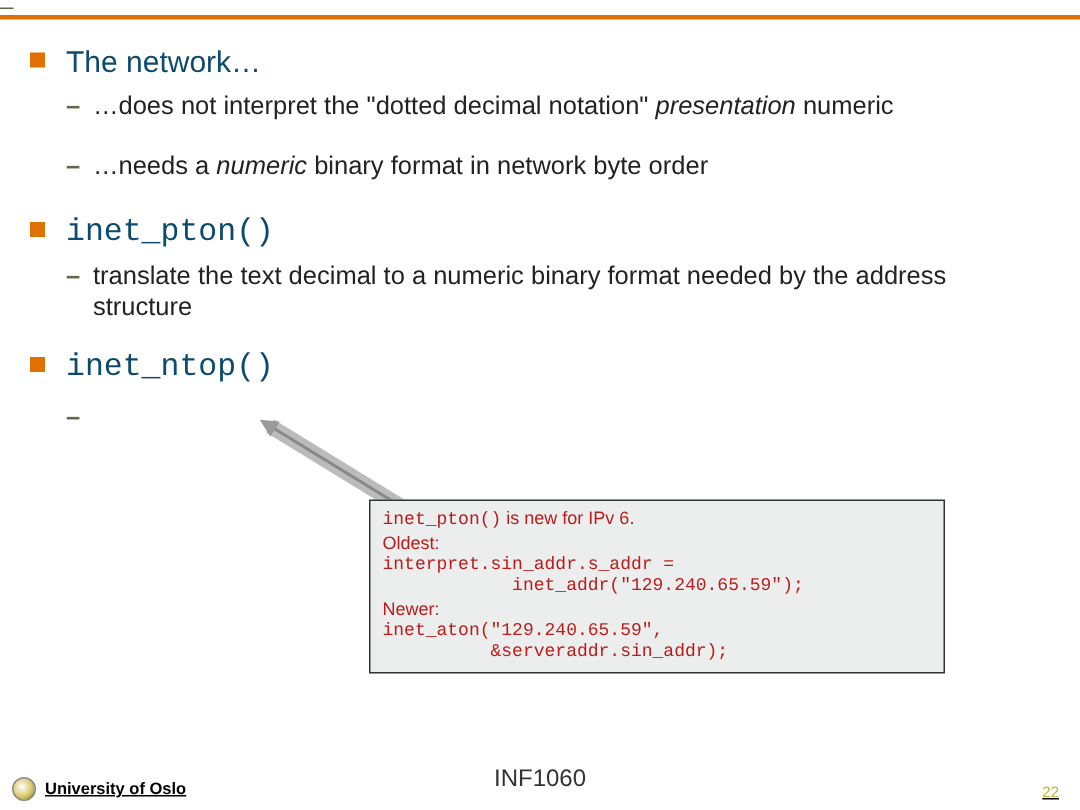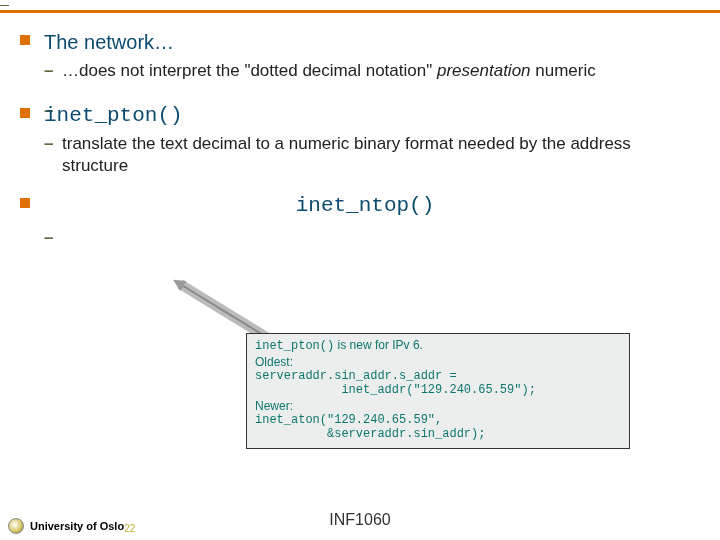--- a/index.html
+++ b/index.html
@@ -65,21 +65,21 @@
     position: relative;
   }
   .callout {
     position: absolute;
     left: 246px; top: 333px;
     width: 384px;
     border: 1px solid #333;
     background: #eceeee;
     padding: 4px 8px 6px 8px;
     font-size: 12px;
-    color: #0f766e;
+    color: #b91c1c;
     z-index: 5;
   }
   .callout .line1 { margin-bottom: 2px; }
   .callout code, .callout .cmono {
     font-family: "Courier New", monospace;
     font-size: 12px;
   }
   .callout .sect { font-size: 12px; margin-top: 1px; }
   .callout .codeblk {
     font-family: "Courier New", monospace;
@@ -90,21 +90,23 @@
   .arrow-svg {
     position: absolute;
     left: 168px; top: 276px;
     z-index: 4;
   }
   .footer {
     position: absolute;
     left: 0; right: 0; bottom: 6px;
     display: flex;
     align-items: flex-end;
+    justify-content: space-between;
     padding: 0 14px 0 8px;
+    text-decoration: underline;
   }
   .footer-left {
     display: flex; align-items: center; gap: 6px;
   }
   .logo {
     width: 16px; height: 16px;
     border-radius: 50%;
     background: radial-gradient(circle at 40% 40%, #fff, #d9c96b 55%, #6b6b2a);
     border: 1px solid #888;
   }
@@ -131,38 +133,39 @@
       <div class="sq"></div>
       <span class="top-head-text">The network…</span>
     </div>
     <div class="subs">
       <div class="sub">
         <span class="dash">–</span>
         <span><span>…does not interpret the "dotted decimal notation" </span><span class="ital">presentation</span><span> numeric</span></span>
       </div>
       <div class="sub" style="margin-top:18px;">
         <span class="dash">–</span>
+        <span><span>…needs a </span><span class="ital">numeric</span><span> binary format in network byte order</span></span>
       </div>
     </div>
   </div>
 
   <div class="top-item" style="margin-top:22px;">
     <div class="top-head">
       <div class="sq"></div>
       <span class="top-head-text mono underline-ref">inet_pton()</span>
     </div>
     <div class="subs">
       <div class="sub">
         <span class="dash">–</span>
         <span>translate the text decimal to a numeric binary format needed by the address structure</span>
       </div>
     </div>
   </div>
 
-  <div class="top-item" style="margin-top:18px;text-align:center;">
+  <div class="top-item" style="margin-top:18px;">
     <div class="top-head">
       <div class="sq"></div>
       <span class="top-head-text mono">inet_ntop()</span>
     </div>
     <div class="subs">
       <div class="sub">
         <span class="dash">–</span>
       </div>
     </div>
   </div>
@@ -177,21 +180,21 @@
   </defs>
   <path d="M100,62 L12,8" stroke="#bbb" stroke-width="10" fill="none"></path>
   <path d="M100,62 L12,8" stroke="#888" stroke-width="2" fill="none" marker-end="url(#ah)"></path>
 </svg>
 
 <div class="callout">
   <div class="line1">
     <span class="cmono">inet_pton()</span><span> is new for IPv 6.</span>
   </div>
   <div class="sect">Oldest:</div>
-  <div class="codeblk">serveraddr.sin_addr.s_addr =
+  <div class="codeblk">interpret.sin_addr.s_addr =
             inet_addr("129.240.65.59");</div>
   <div class="sect">Newer:</div>
   <div class="codeblk">inet_aton("129.240.65.59",
           &amp;serveraddr.sin_addr);</div>
 </div>
 
 <div class="footer">
   <div class="footer-left">
     <div class="logo"></div>
     <span>University of Oslo</span>

